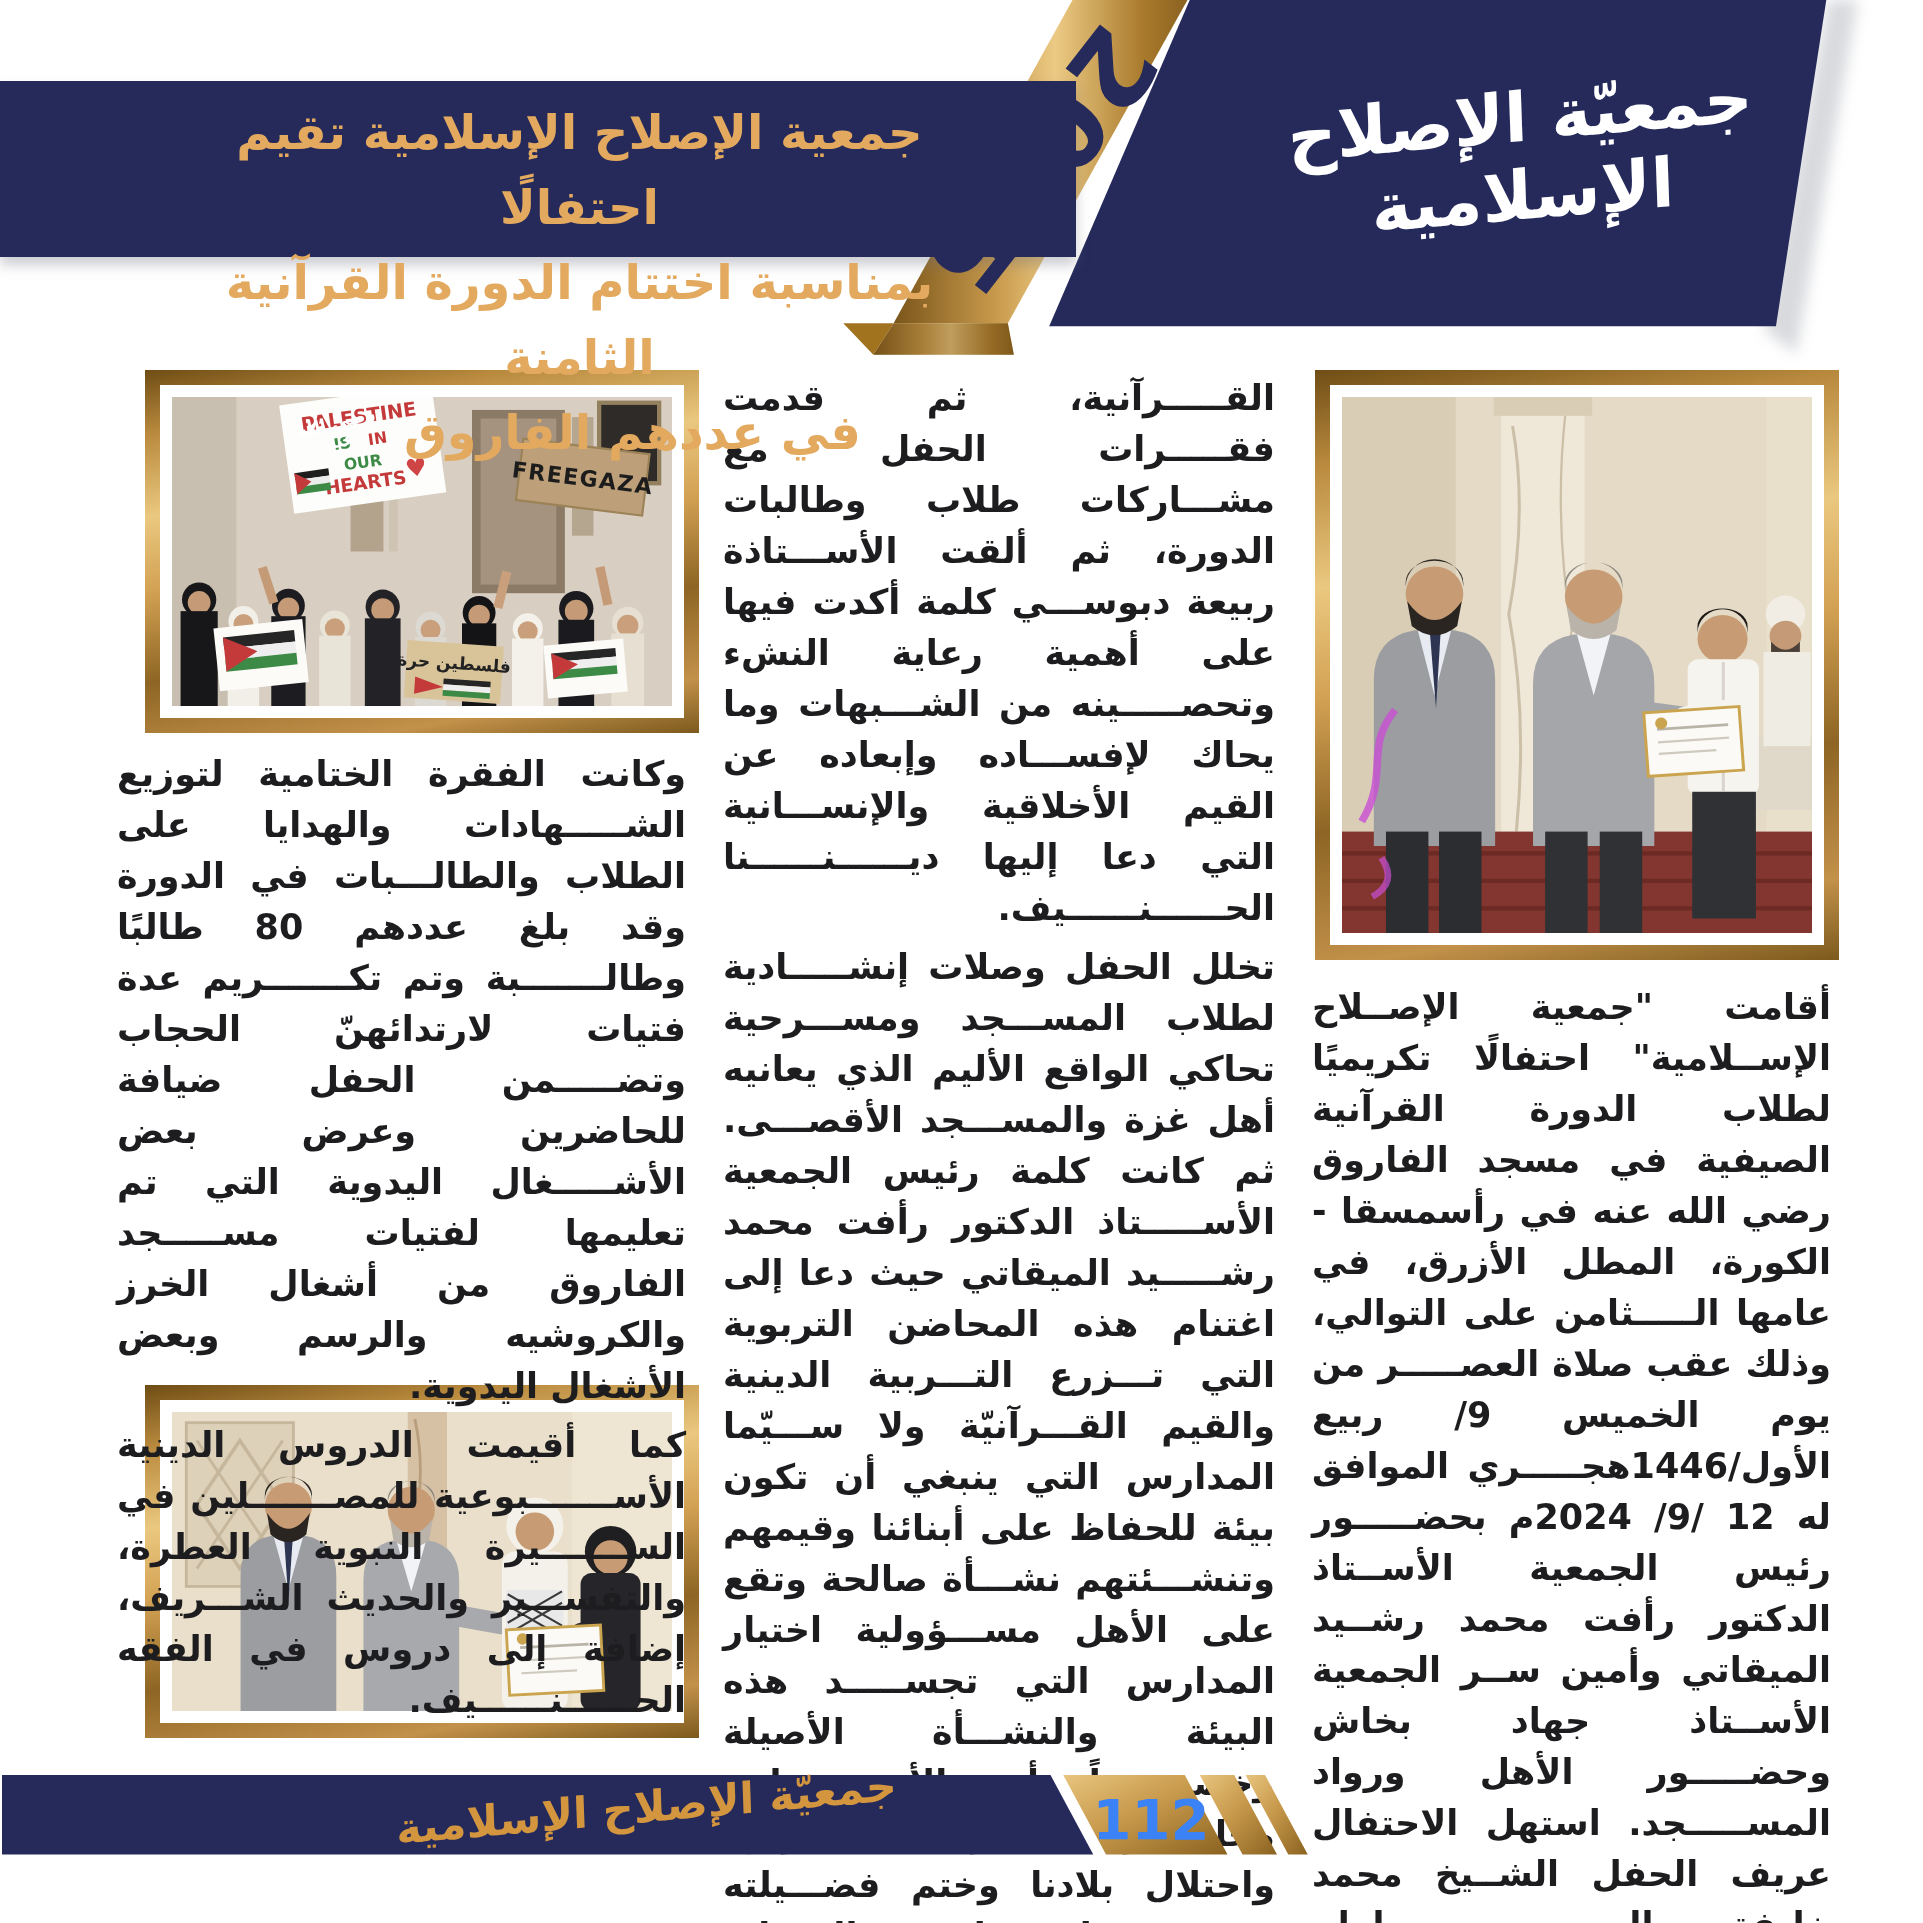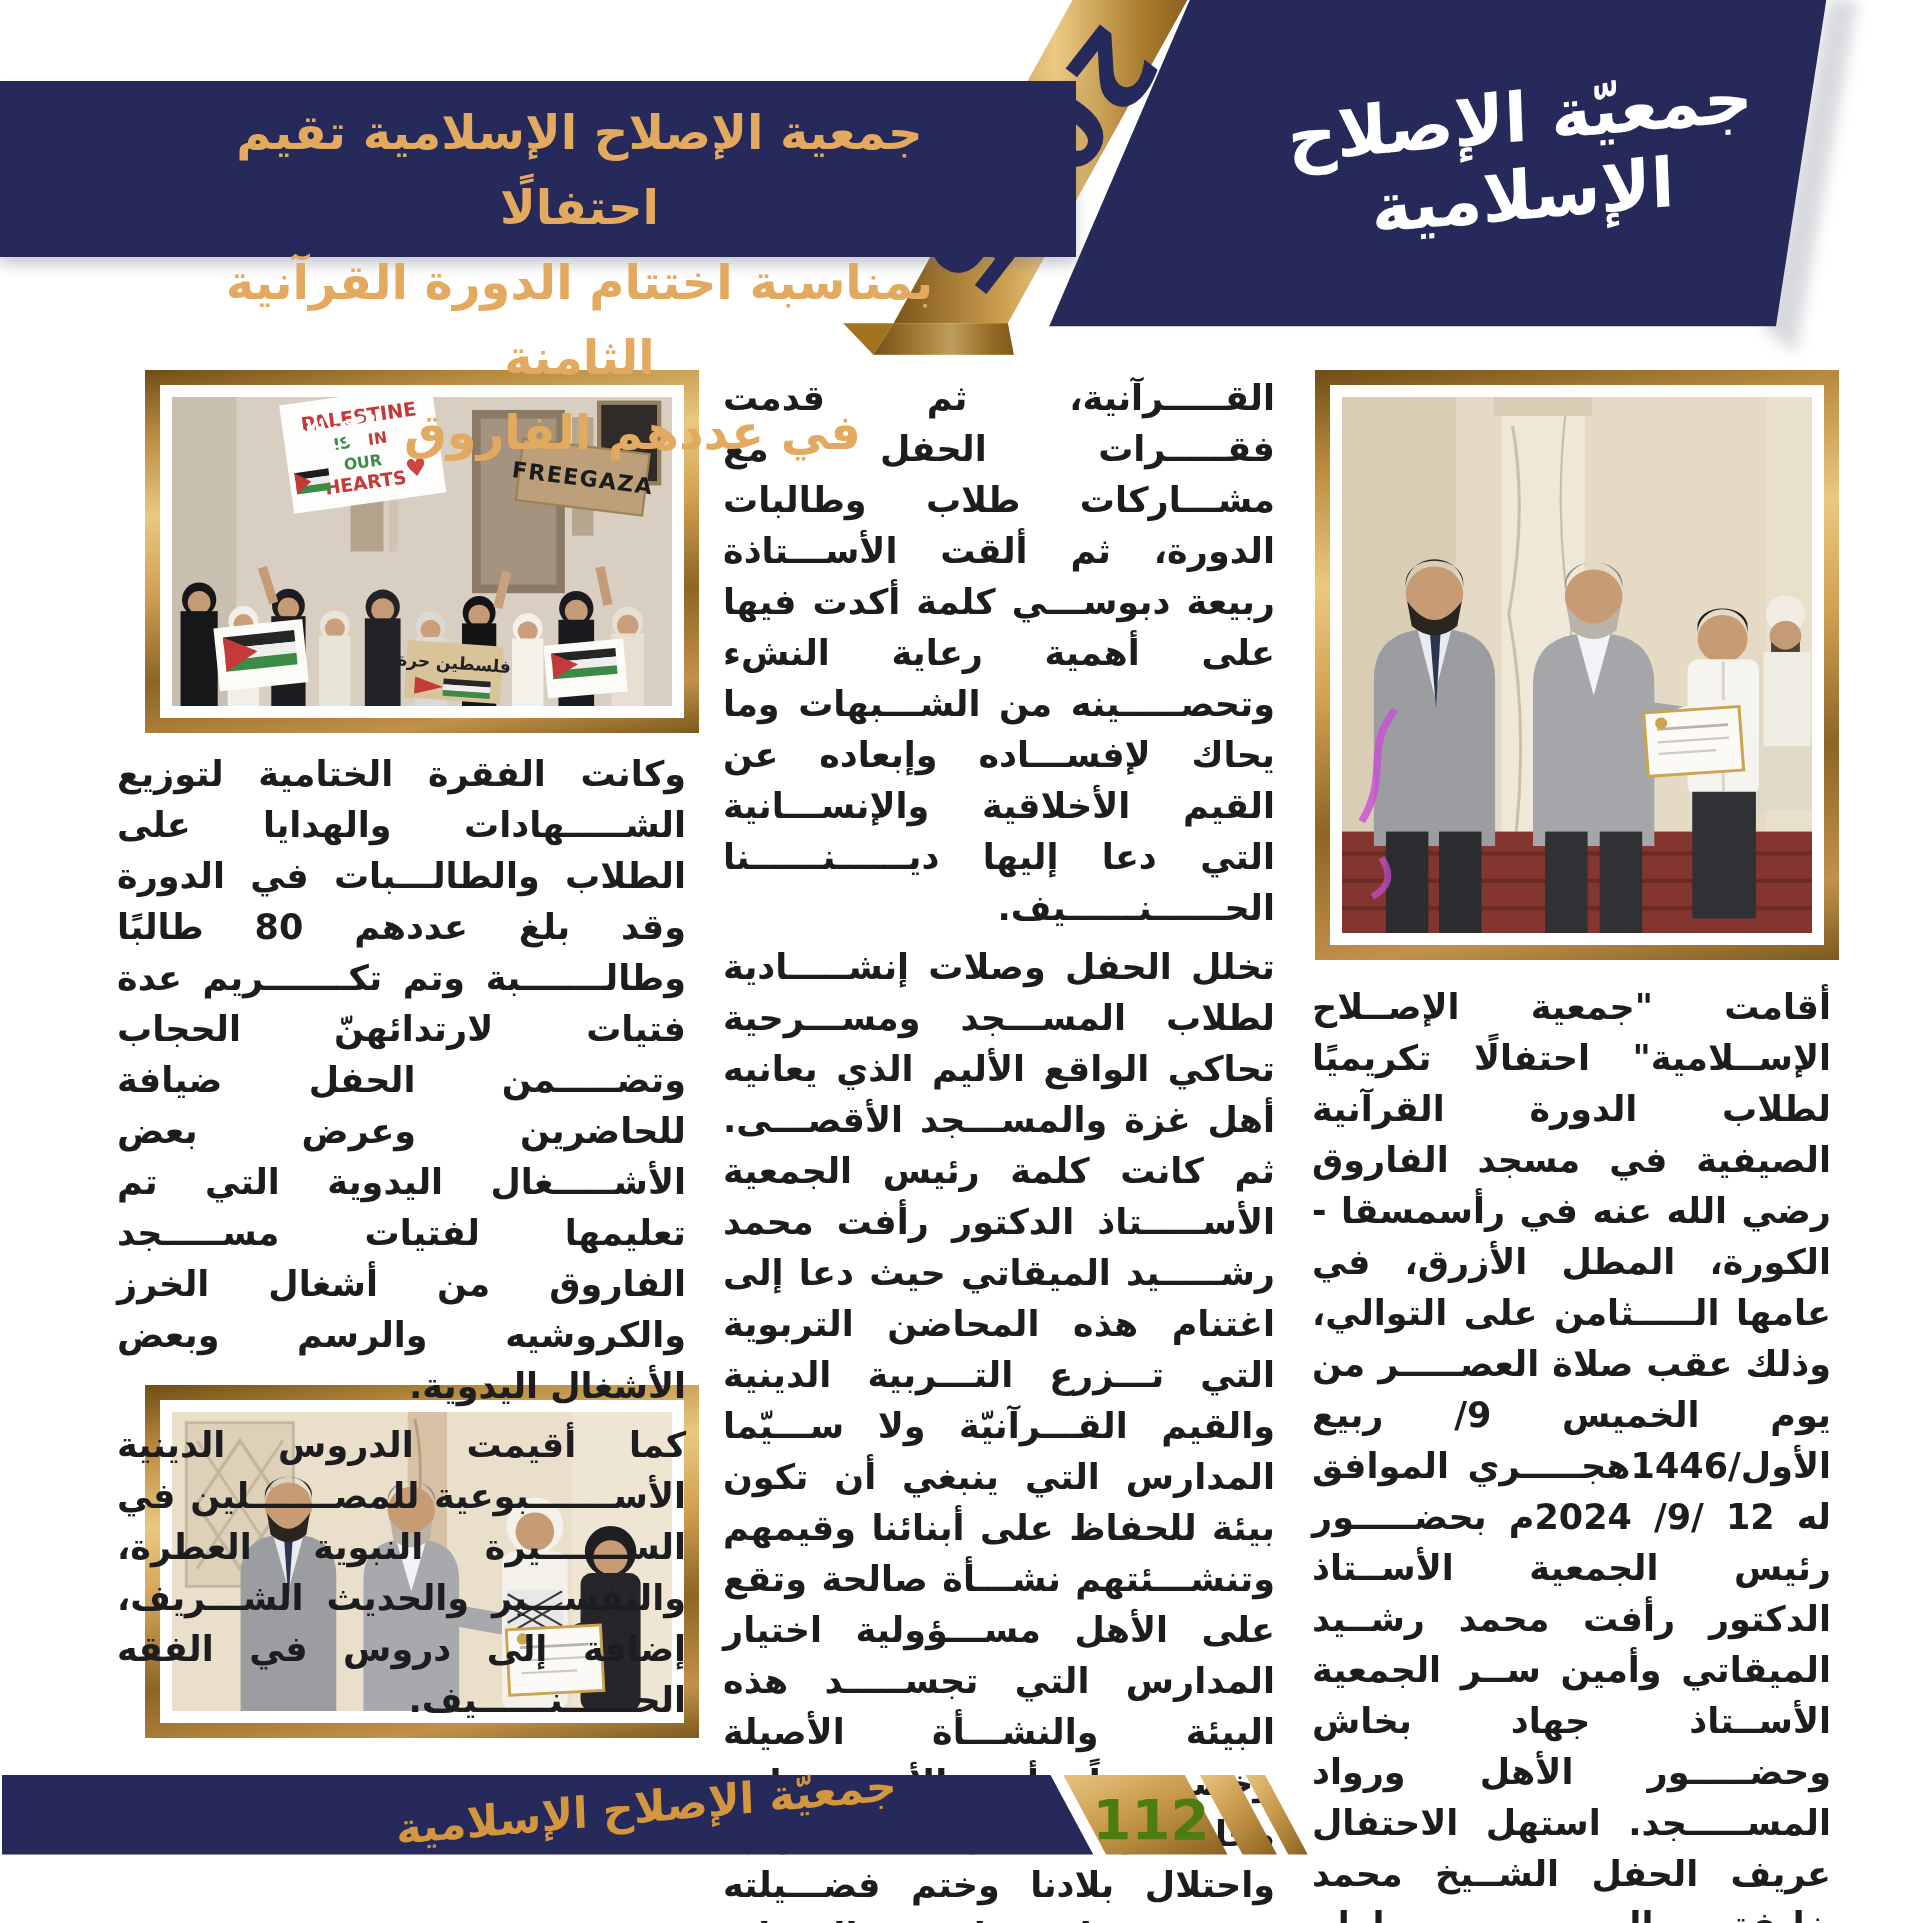--- a/index.html
+++ b/index.html
@@ -44,21 +44,21 @@
     position:absolute;
     background:linear-gradient(170deg,#6f4d15 0%,#b98a3e 14%,#eac87f 32%,#d3a254 48%,#8e6524 68%,#c2914a 88%,#7c5a1d 100%);
   }
   .photo-frame .mat{position:absolute;inset:15px;background:#ffffff;}
   .photo-frame svg{position:absolute;inset:27px;width:calc(100% - 54px);height:calc(100% - 54px);display:block;}
   #frame-top-left{left:145px;top:370px;width:554px;height:363px;}
   #frame-right{left:1315px;top:370px;width:524px;height:590px;}
   #frame-bottom-left{left:145px;top:1385px;width:554px;height:353px;}
   
   #footer-page-number{
-    left:1091px;top:1787px;width:120px;text-align:center;color:#4d7c0f;
+    left:1091px;top:1787px;width:120px;text-align:center;color:#3b82f6;
     font-size:56px;font-weight:800;z-index:5;
   }
   #org-callig-footer{
     left:361px;top:1784px;width:571px;text-align:center;color:#d3963f;font-weight:bold;
     font-size:43px;line-height:1.1;transform:rotate(-2deg) skewY(-3deg);z-index:5;direction:rtl;
   }
   svg text{font-family:"DejaVu Sans", sans-serif;}
 </style>
 </head>
 <body>

